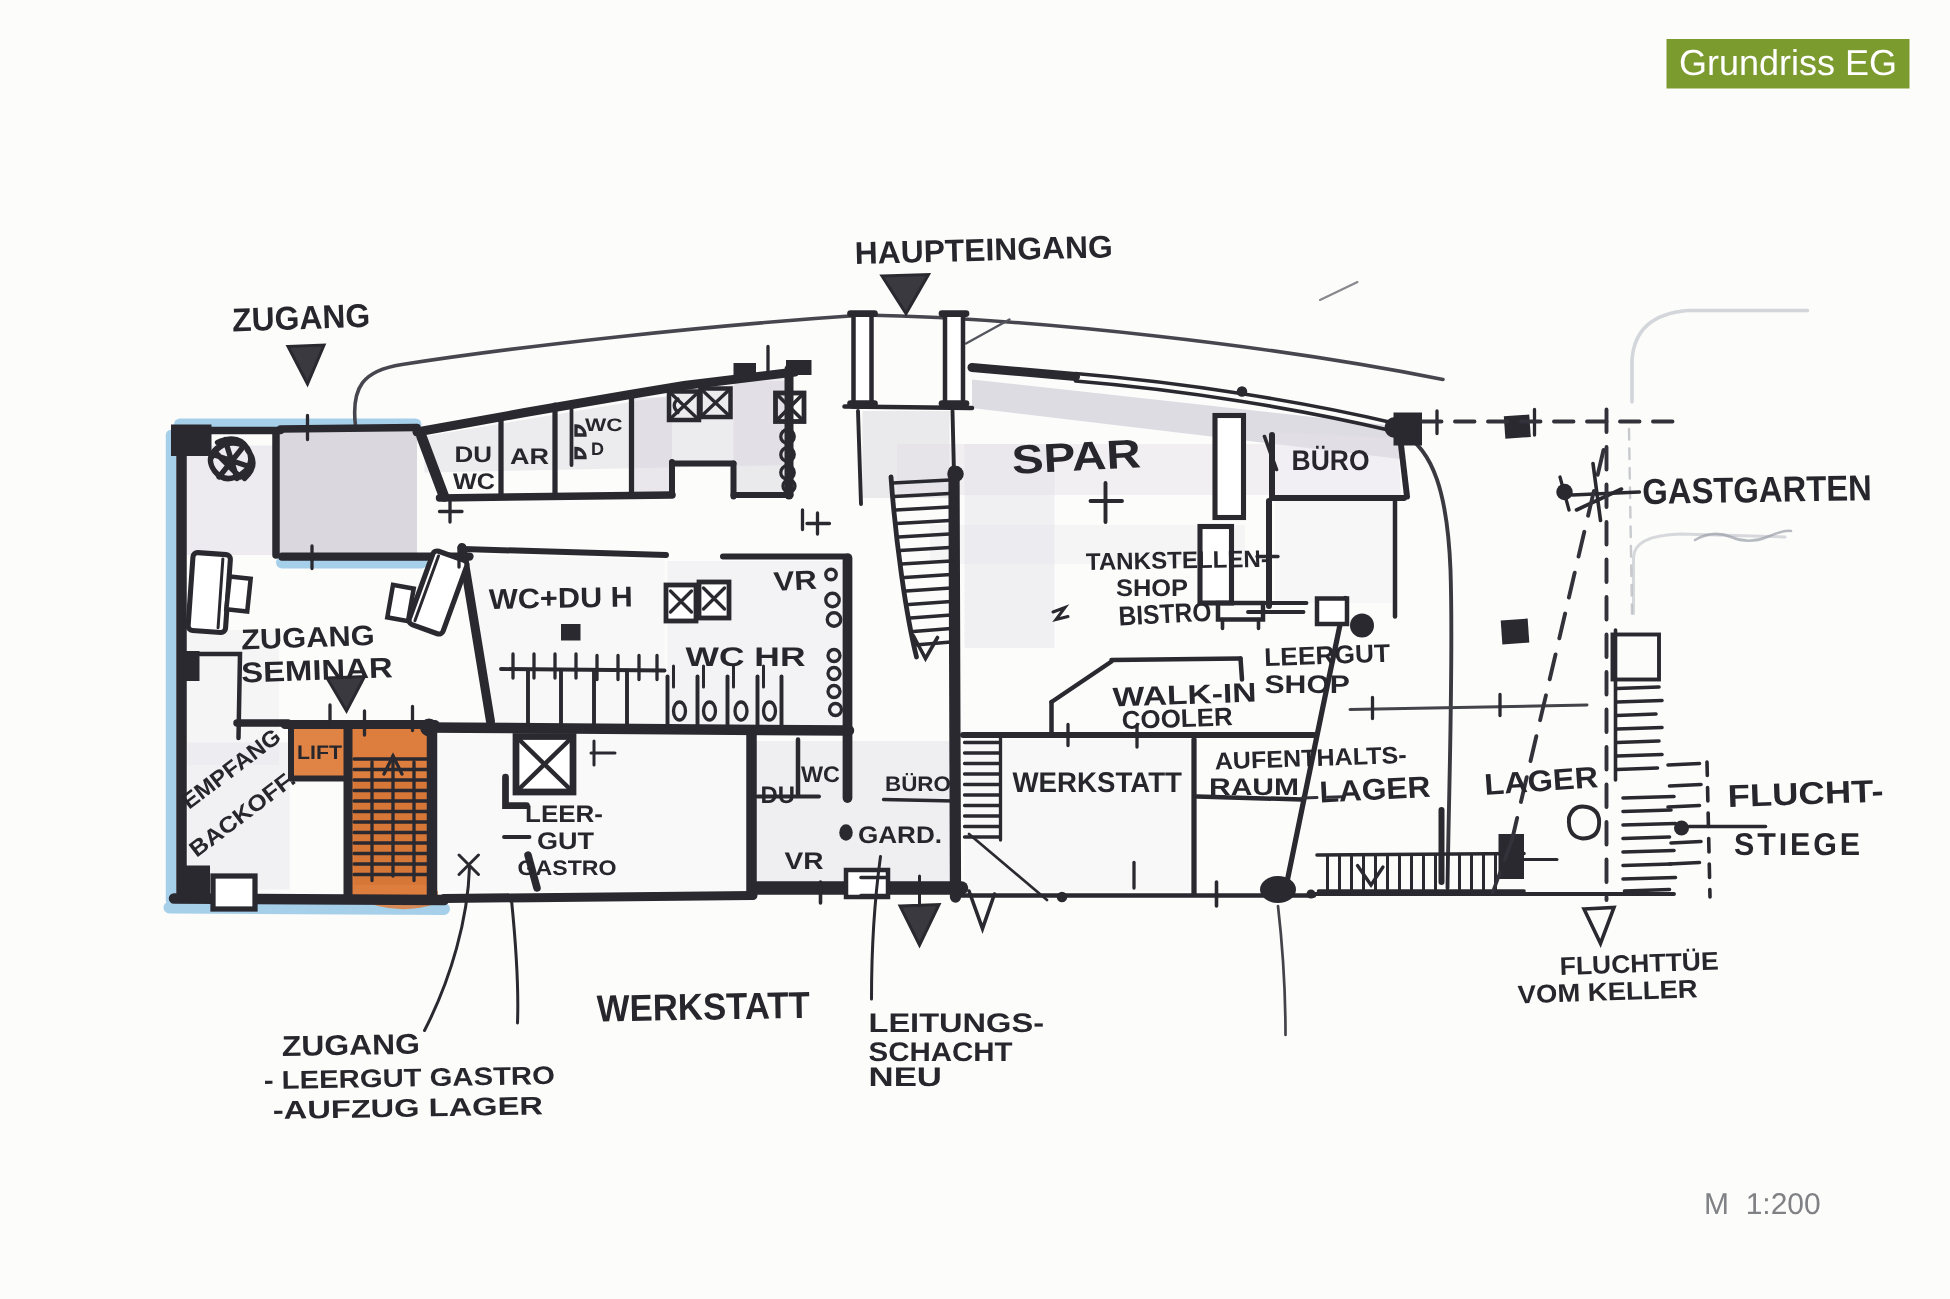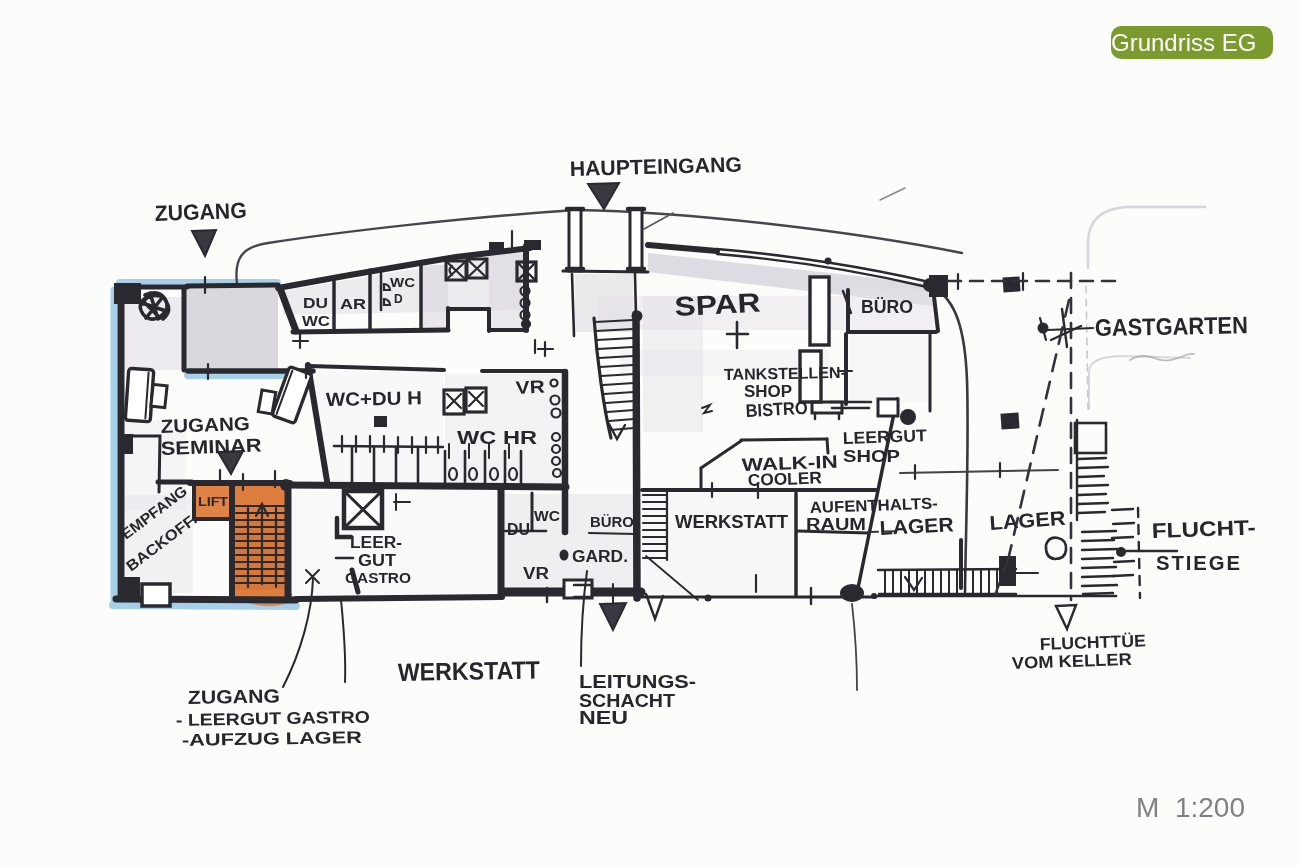--- a/index.html
+++ b/index.html
@@ -595,16 +595,16 @@
 <text x="572" y="562" font-size="16" textLength="56" lengthAdjust="spacingAndGlyphs">GARD.</text>
 
 <text x="350" y="548" font-size="16" textLength="52" lengthAdjust="spacingAndGlyphs">LEER-</text>
 
 <text x="358" y="566" font-size="16" textLength="38" lengthAdjust="spacingAndGlyphs">GUT</text>
 
 <text x="345" y="583" font-size="14" textLength="66" lengthAdjust="spacingAndGlyphs">GASTRO</text>
 </g>
 </svg>
 
-<div style="position:absolute;left:1111px;top:26px;width:162px;height:33px;background:#7c9b2f;color:#fff;font-size:24px;line-height:33px;text-align:left;border-radius:10px;">Grundriss EG</div>
-
-<div style="position:absolute;left:1136px;top:792px;color:#808185;font-size:28px;">M&nbsp; 1:200</div>
+<div style="position:absolute;left:1111px;top:26px;width:162px;height:33px;background:#7c9b2f;color:#fff;font-size:24px;line-height:33px;text-align:center;">Grundriss EG</div>
+
+<div style="position:absolute;left:1136px;top:792px;color:#808185;font-size:20px;">M&nbsp; 1:200</div>
 </div>
 
 </body></html>

